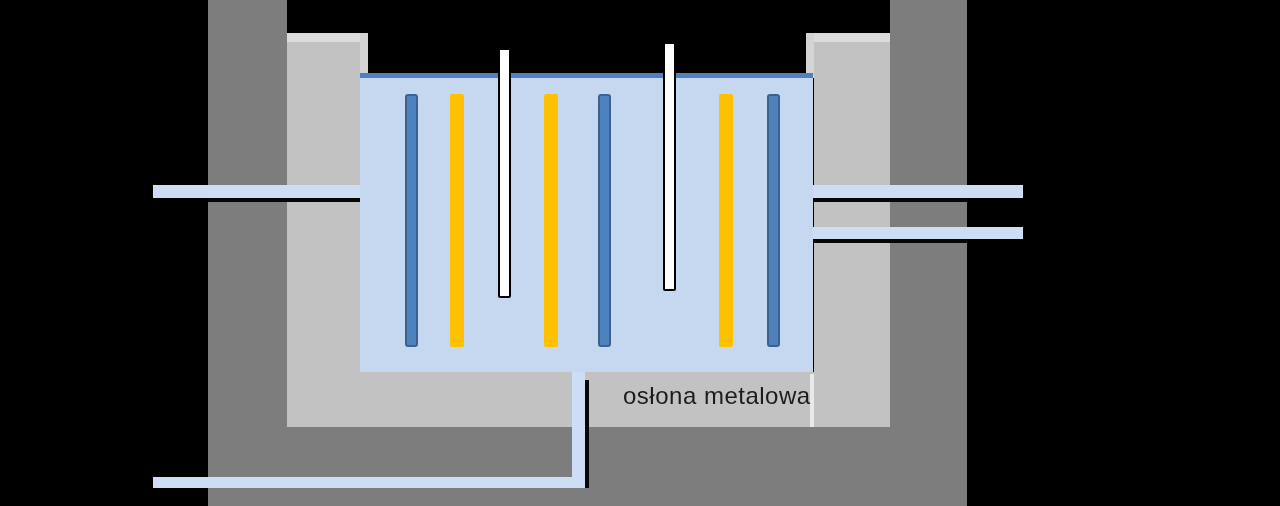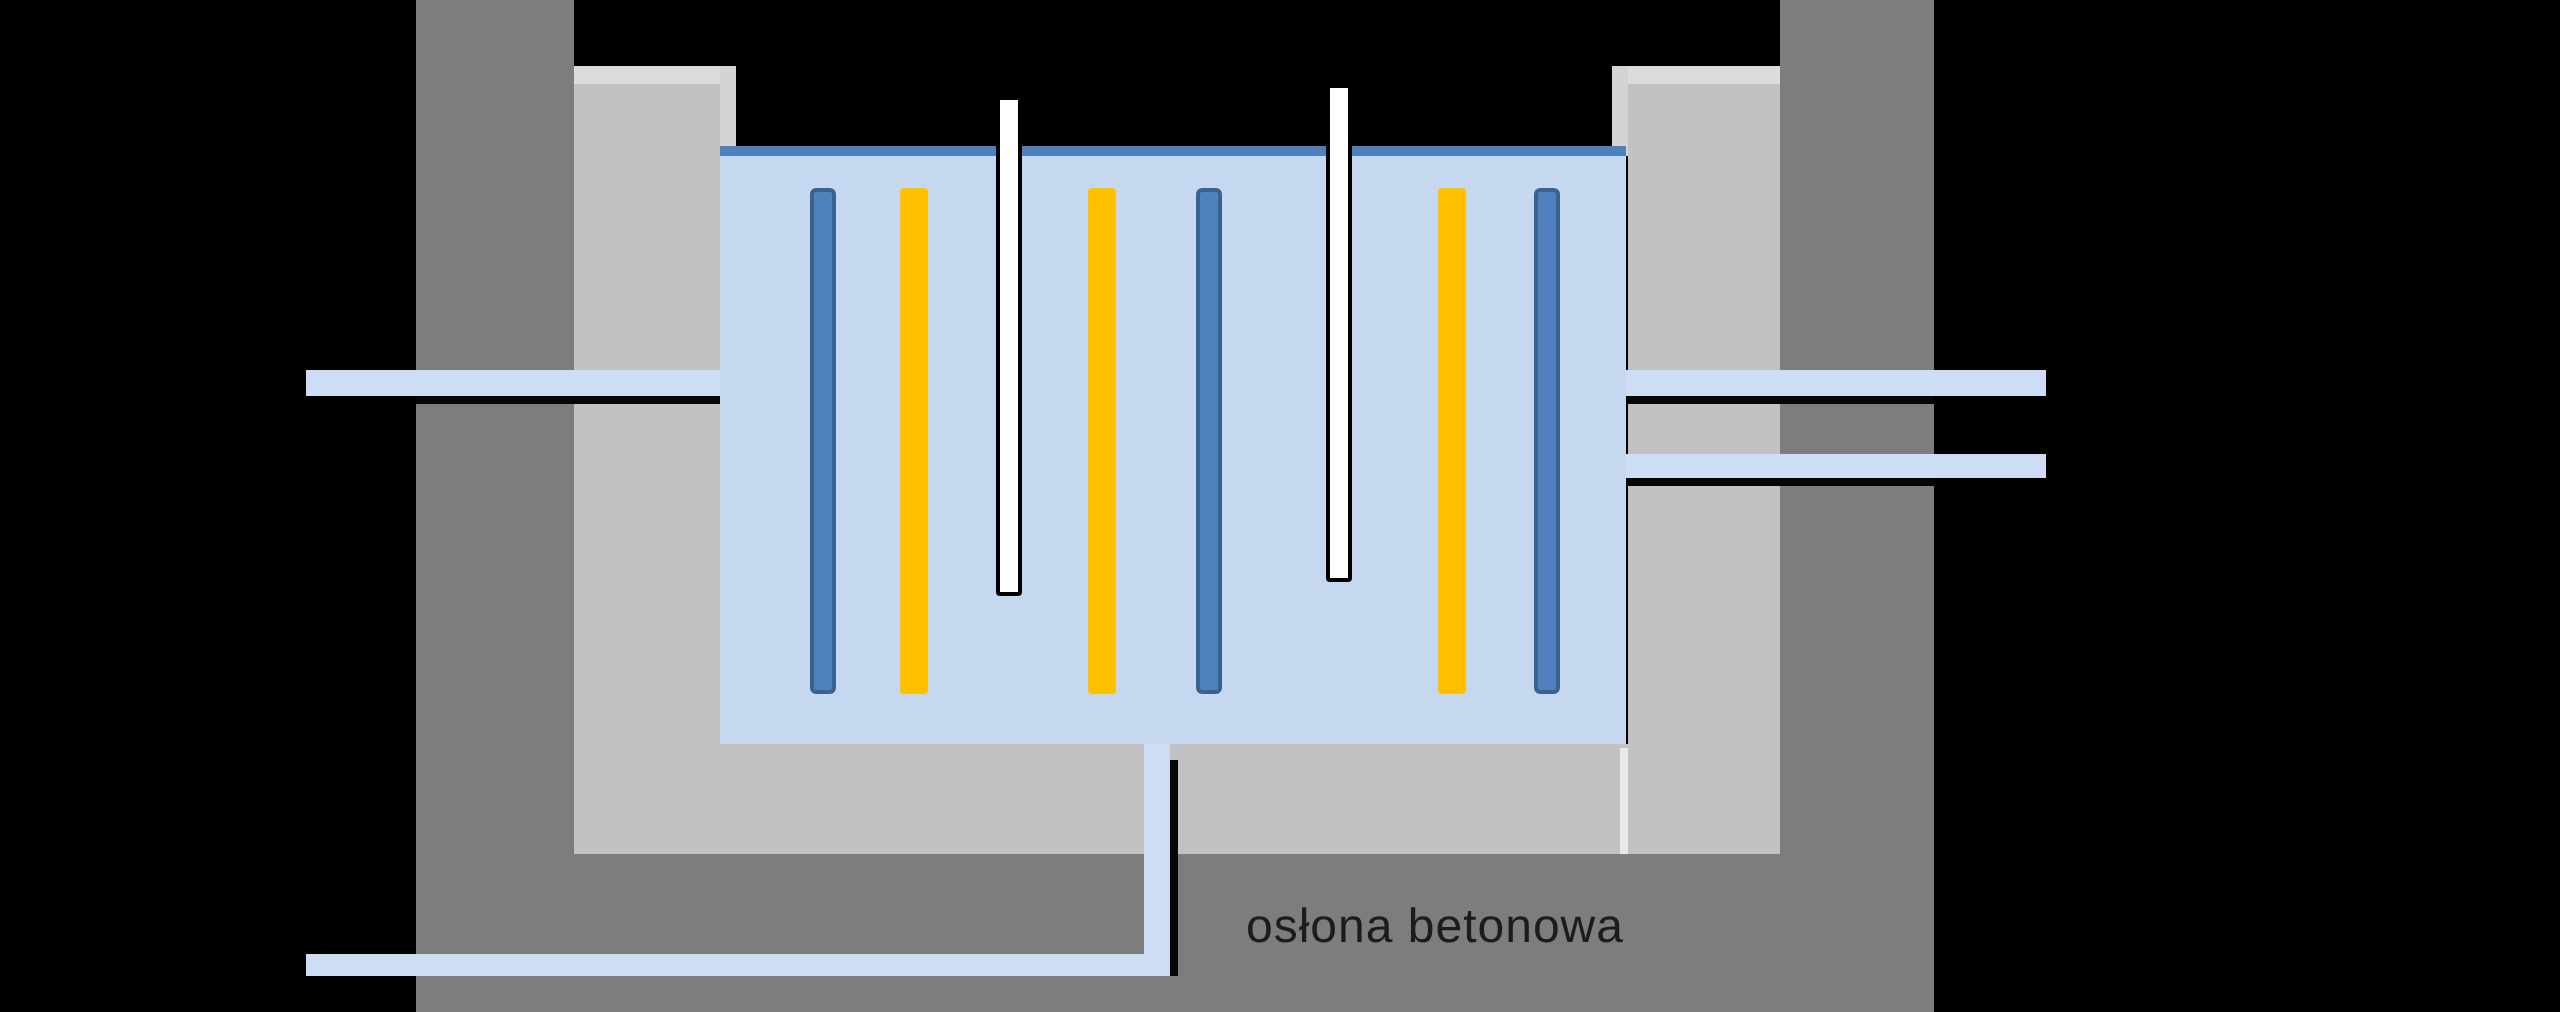--- a/index.html
+++ b/index.html
@@ -118,15 +118,15 @@
       <div class="rod rod-blue" style="left: 405px; top: 94px; width: 13px; height: 253px;"></div>
       <div class="rod rod-yellow" style="left: 450px; top: 94px; width: 14px; height: 253px;"></div>
       <div class="rod rod-control" style="left: 498px; top: 48px; width: 13px; height: 250px;"></div>
       <div class="rod rod-yellow" style="left: 544px; top: 94px; width: 14px; height: 253px;"></div>
       <div class="rod rod-blue" style="left: 598px; top: 94px; width: 13px; height: 253px;"></div>
       <div class="rod rod-control" style="left: 663px; top: 42px; width: 13px; height: 249px;"></div>
       <div class="rod rod-yellow" style="left: 719px; top: 94px; width: 14px; height: 253px;"></div>
       <div class="rod rod-blue" style="left: 767px; top: 94px; width: 13px; height: 253px;"></div>
     </div>
 
-  <div class="abs shield-label label-concrete">osłona betonowa</div>
+  <div class="abs shield-label label-metal">osłona metalowa</div>
 
 </div>
 
 </body></html>

